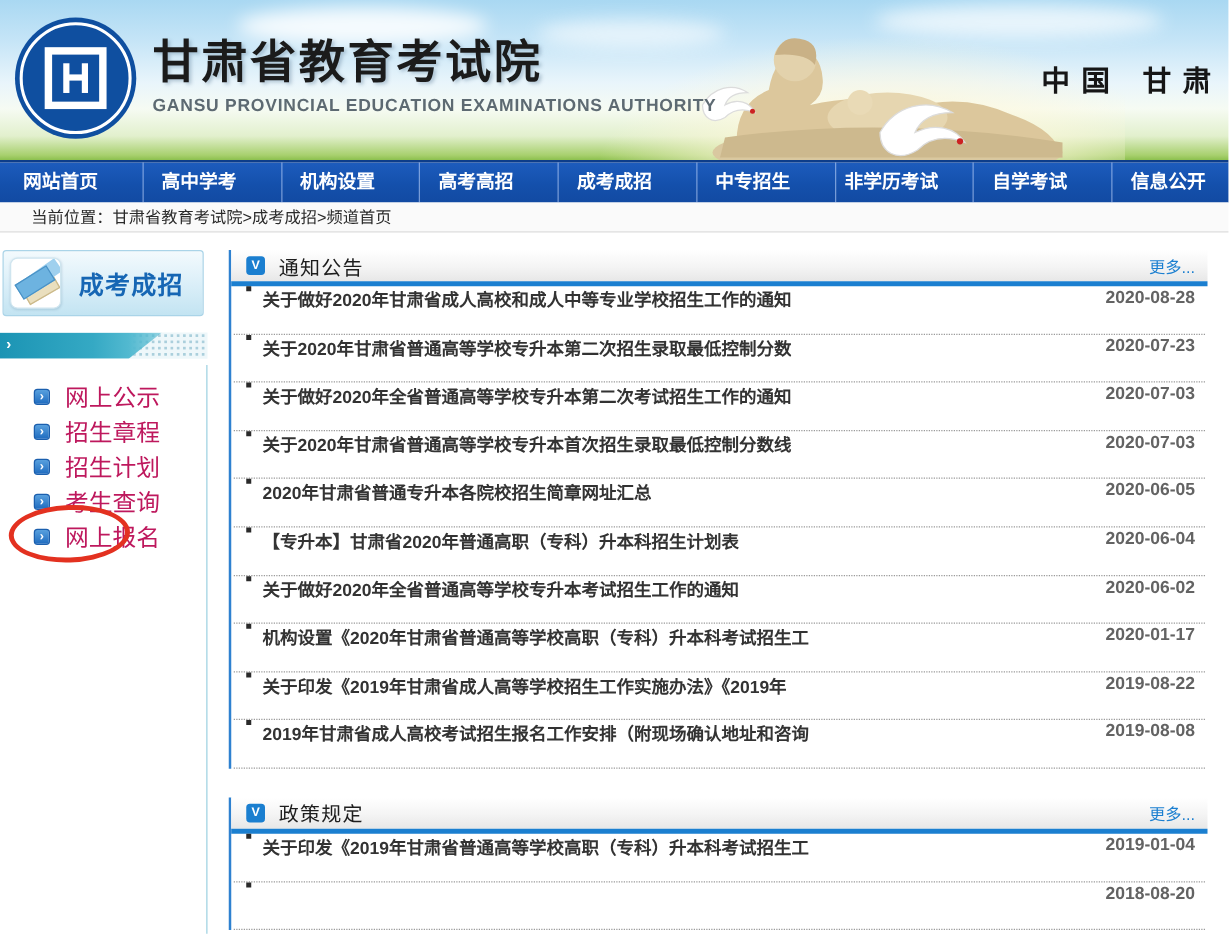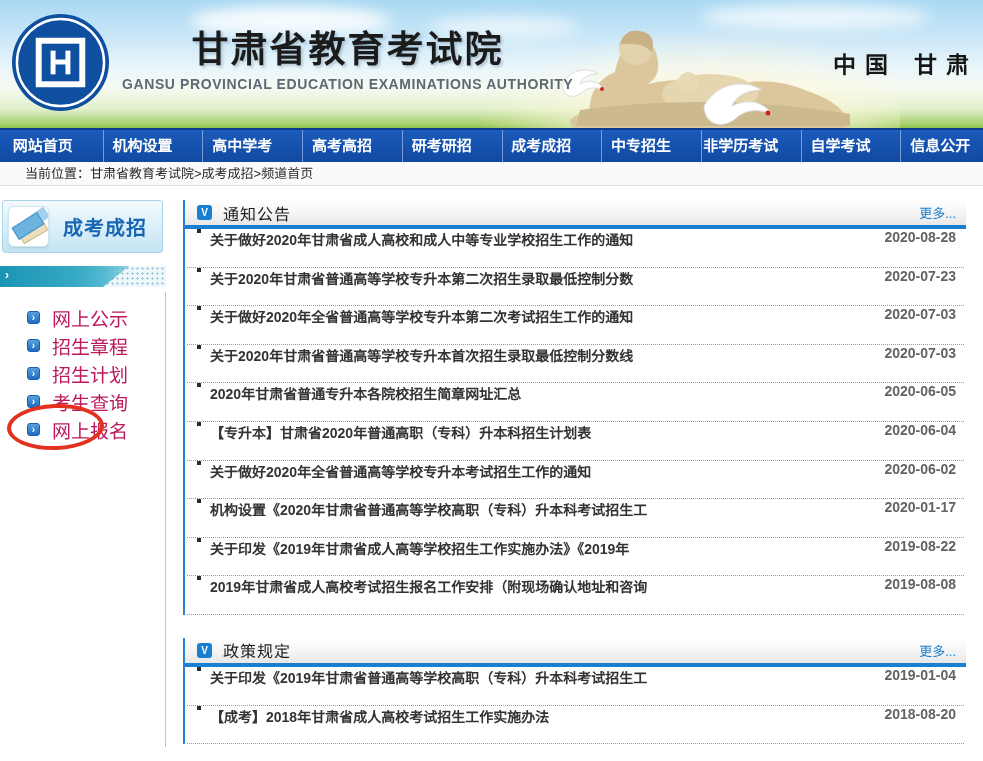--- a/index.html
+++ b/index.html
@@ -2,21 +2,21 @@
 <html lang="zh-CN"><head>
 <meta charset="utf-8">
 <style>
   * { margin:0; padding:0; box-sizing:border-box; }
   html,body { background:#ffffff; }
   body { font-family:"Liberation Sans","DejaVu Sans",sans-serif; }
   .page { position:relative; width:983px; height:761px; margin:0 auto; background:#fff; overflow:hidden; }
 
   
   .banner { position:relative; width:983px; height:128px; overflow:hidden;
-    background:linear-gradient(180deg,#a9d8f2 0%,#c6e5f7 26%,#e9f5fb 52%,#f6fbf3 68%,#e2f0cd 85%,#a8d06e 97%,#8cc04e 100%);text-align:center; }
+    background:linear-gradient(180deg,#a9d8f2 0%,#c6e5f7 26%,#e9f5fb 52%,#f6fbf3 68%,#e2f0cd 85%,#a8d06e 97%,#8cc04e 100%); }
   .cloud { position:absolute; background:rgba(255,255,255,.85); border-radius:50%; filter:blur(7px); }
   .cloud.c1 { left:190px; top:6px; width:200px; height:30px; }
   .cloud.c2 { left:430px; top:16px; width:150px; height:22px; opacity:.7; }
   .cloud.c3 { left:700px; top:4px; width:230px; height:26px; opacity:.8; }
   .sun-glow { position:absolute; left:480px; top:30px; width:420px; height:140px;
     background:radial-gradient(ellipse at 55% 80%, rgba(255,242,190,.95) 0%, rgba(255,248,220,.55) 45%, rgba(255,255,255,0) 72%); }
   .logo { position:absolute; left:11px; top:13px; width:99px; height:99px; }
   .title-block { position:absolute; left:122px; top:28px; }
   .site-title { font-size:37px; font-weight:bold; color:#1b1b1b; letter-spacing:2px;
     text-shadow:2px 2px 3px rgba(110,140,165,.45); line-height:1.2; }
@@ -134,24 +134,23 @@
       <div class="site-title">甘肃省教育考试院</div>
       <div class="site-subtitle">GANSU PROVINCIAL EDUCATION EXAMINATIONS AUTHORITY</div>
     </div>
 
     <div class="region-label">中国  甘肃</div>
   </div>
 
   <nav class="navbar">
     <ul>
         <li>网站首页</li>
+        <li>高中学考</li>
         <li>机构设置</li>
-        <li>高中学考</li>
         <li>高考高招</li>
-        <li>研考研招</li>
         <li>成考成招</li>
         <li>中专招生</li>
         <li>非学历考试</li>
         <li>自学考试</li>
         <li>信息公开</li>
       </ul>
   </nav>
 
   <div class="breadcrumb">
     <span>当前位置：甘肃省教育考试院&gt;成考成招&gt;频道首页</span>
@@ -264,21 +263,20 @@
             <span class="sec-more">更多...</span>
           </div>
           <div class="rows">
             <div class="row">
               <span class="row-bullet"></span>
               <span class="row-title">关于印发《2019年甘肃省普通高等学校高职（专科）升本科考试招生工</span>
               <span class="row-date">2019-01-04</span>
             </div>
             <div class="row">
               <span class="row-bullet"></span>
-              <span class="row-title">【成考】2018年甘肃省成人高校考试招生工作实施办法</span>
               <span class="row-date">2018-08-20</span>
             </div>
           </div>
         </section>
       </main>
   </div>
 
   <div class="red-ellipse"></div>
 </div>
 

